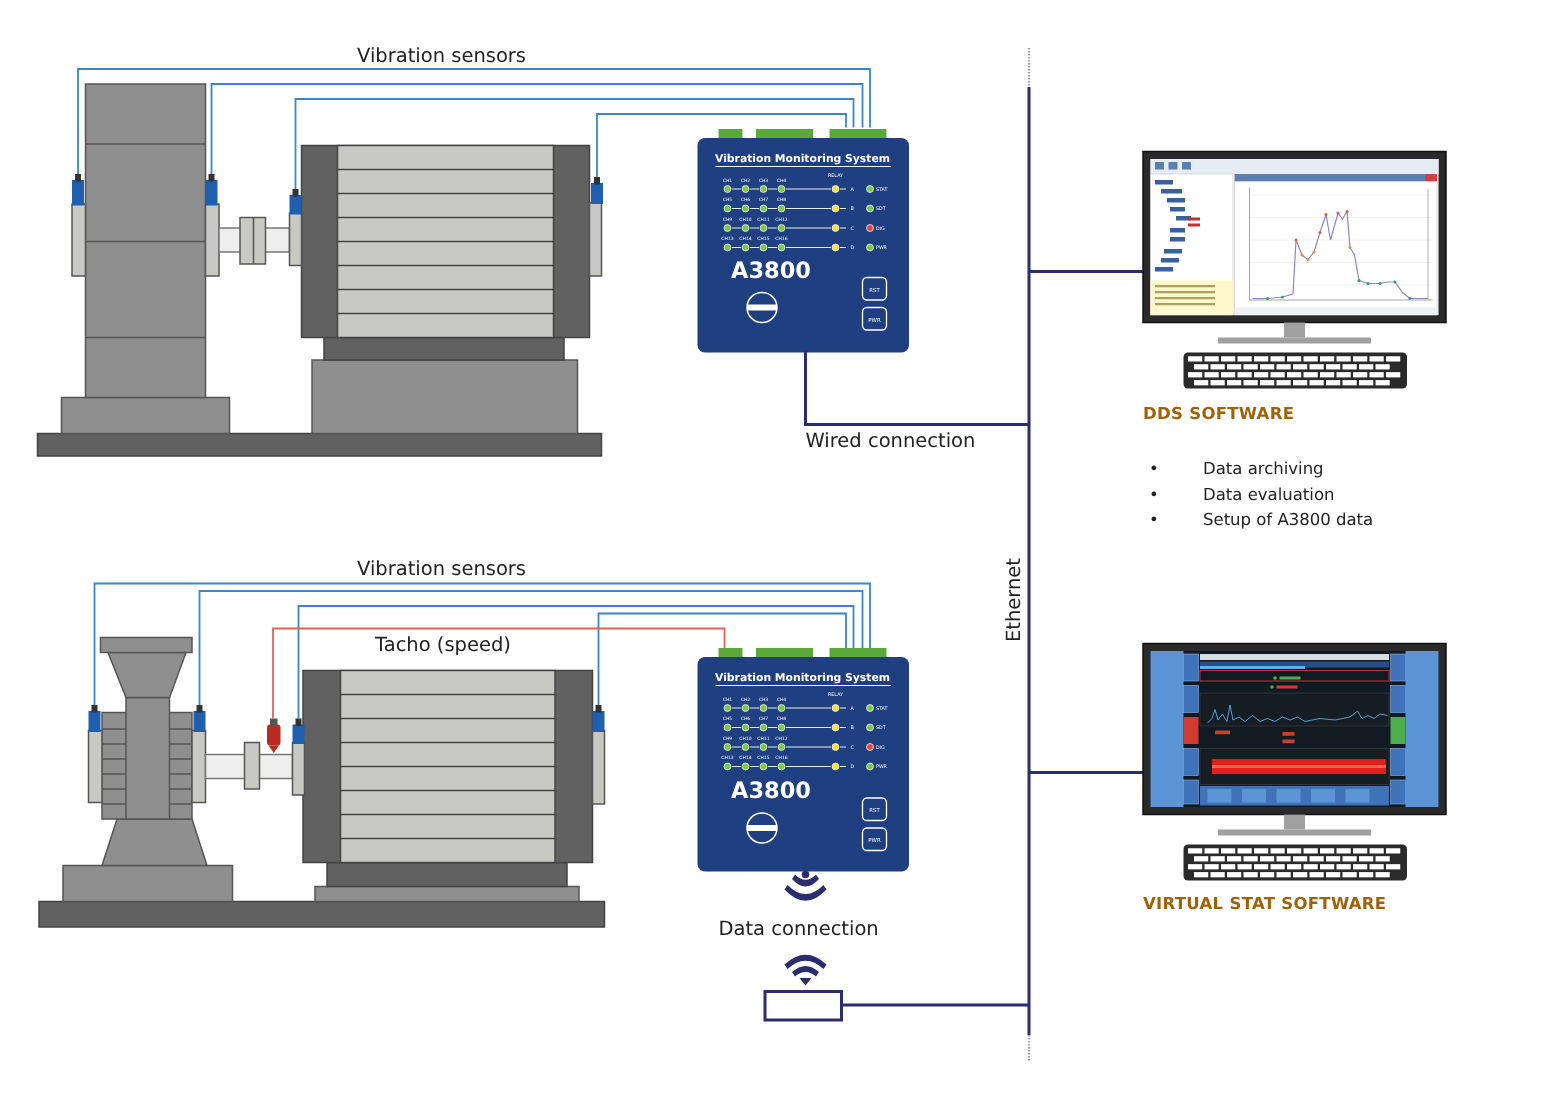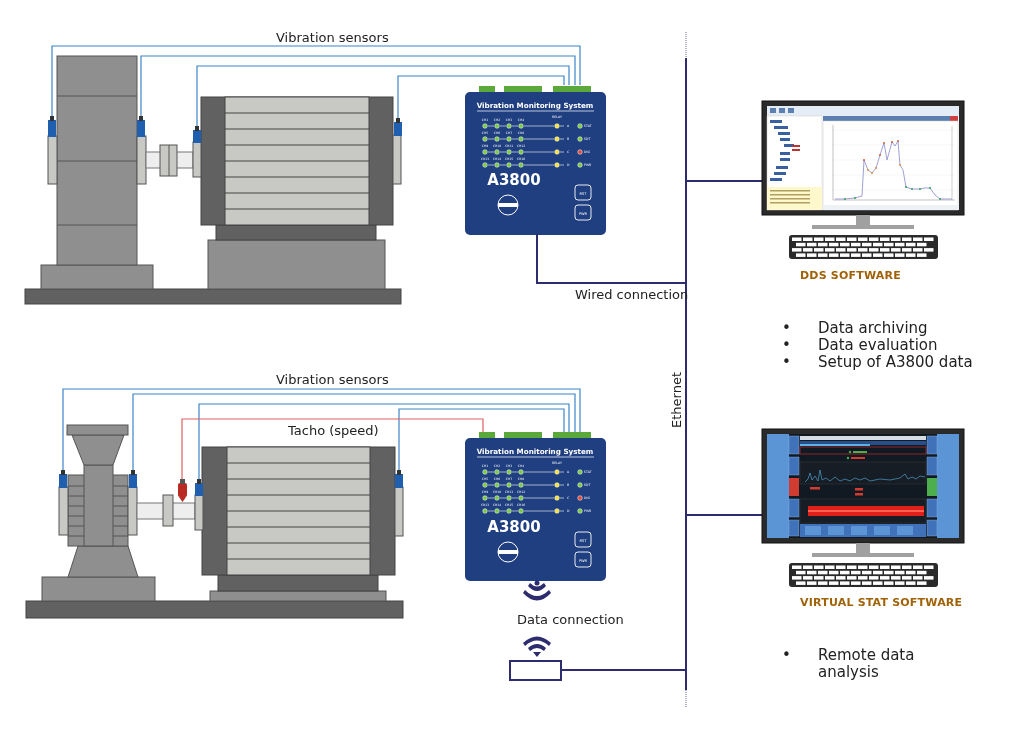--- a/index.html
+++ b/index.html
@@ -1,20 +1,20 @@
 <!DOCTYPE html>
 <html><head>
 <meta charset="utf-8">
 <style>
   html,body{margin:0;padding:0;background:#ffffff;}
   body{width:1030px;height:735px;position:relative;overflow:hidden;font-family:"DejaVu Sans",sans-serif;}
   #diagram{position:absolute;left:0;top:0;}
-  .lbl{position:absolute;font-family:"DejaVu Sans",sans-serif;color:#222;font-size:13px;white-space:nowrap;margin-left:38px;}
+  .lbl{position:absolute;font-family:"DejaVu Sans",sans-serif;color:#222;font-size:13px;white-space:nowrap;}
   .heading{font-weight:bold;font-size:11px;color:#a16207;letter-spacing:0.2px;}
-  .bullets{position:absolute;margin:16px;padding:0;list-style:none;font-size:15px;color:#222;line-height:17px;}
+  .bullets{position:absolute;margin:0;padding:0;list-style:none;font-size:11px;color:#222;line-height:17px;}
   .bullets li{position:relative;padding-left:40px;}
   .bullets li::before{content:"\2022";position:absolute;left:4px;top:0;}
   .eth{position:absolute;transform:rotate(-90deg);transform-origin:left top;font-size:13px;color:#222;}
   .devtitle{font-family:"DejaVu Sans",sans-serif;font-weight:bold;}
 </style>
 </head>
 <body>
 
 <svg id="diagram" width="1030" height="735" viewBox="0 0 1030 735" xmlns="http://www.w3.org/2000/svg">
 
@@ -587,14 +587,13 @@
 
 <div class="lbl heading" style="left:762px;top:269px;">DDS SOFTWARE</div>
 <ul class="bullets" style="left:762px;top:304px;">
   <li>Data archiving</li>
   <li>Data evaluation</li>
   <li>Setup of A3800 data</li>
 </ul>
 
 <div class="lbl heading" style="left:762px;top:596px;">VIRTUAL STAT SOFTWARE</div>
 <ul class="bullets" style="left:762px;top:631px;width:200px;">
-  <li>Remote data analysis</li>
 </ul>
 
 </body></html>

